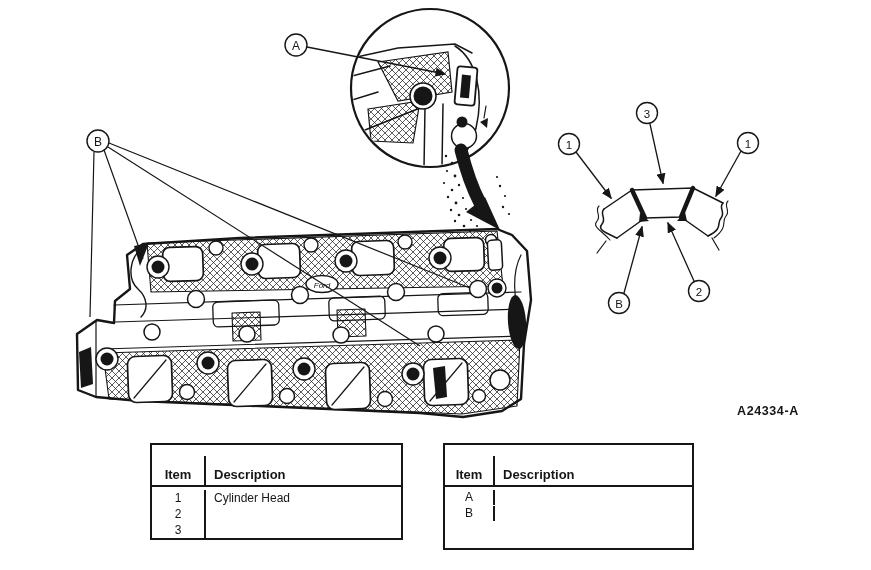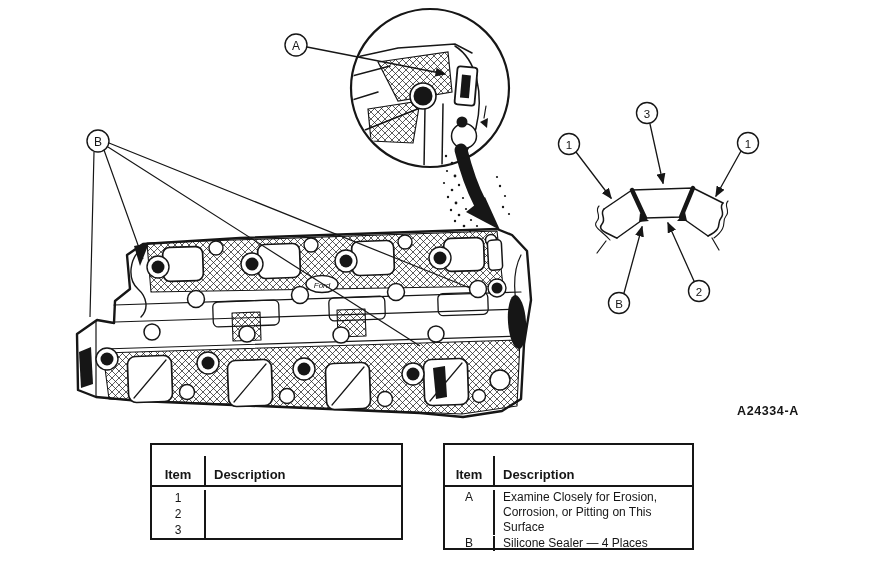--- a/index.html
+++ b/index.html
@@ -256,40 +256,39 @@
 </svg>
 
   <div class="tbl tbl-parts" style="left:150px; top:443px; width:253px; height:97px;">
     <div class="thead">
       <div class="th item">Item</div>
       <div class="th desc">Description</div>
     </div>
     <div class="tbody">
       <div class="tr">
         <div class="td item">1</div>
+        <div class="td desc">Cylinder Head</div>
       </div>
       <div class="tr">
         <div class="td item">2</div>
       </div>
       <div class="tr">
         <div class="td item">3</div>
       </div>
     </div>
   </div>
 
   <div class="tbl tbl-notes" style="left:443px; top:443px; width:251px; height:107px;">
     <div class="thead">
       <div class="th item">Item</div>
       <div class="th desc">Description</div>
     </div>
     <div class="tbody">
       <div class="tr">
         <div class="td item">A</div>
-        <div class="td desc">Examine Closely for Erosion, Corrosion, or Pitting on This Surface</div>
       </div>
       <div class="tr">
         <div class="td item">B</div>
-        <div class="td desc">Silicone Sealer — 4 Places</div>
       </div>
     </div>
   </div>
 
 </div>
 
 </body></html>

